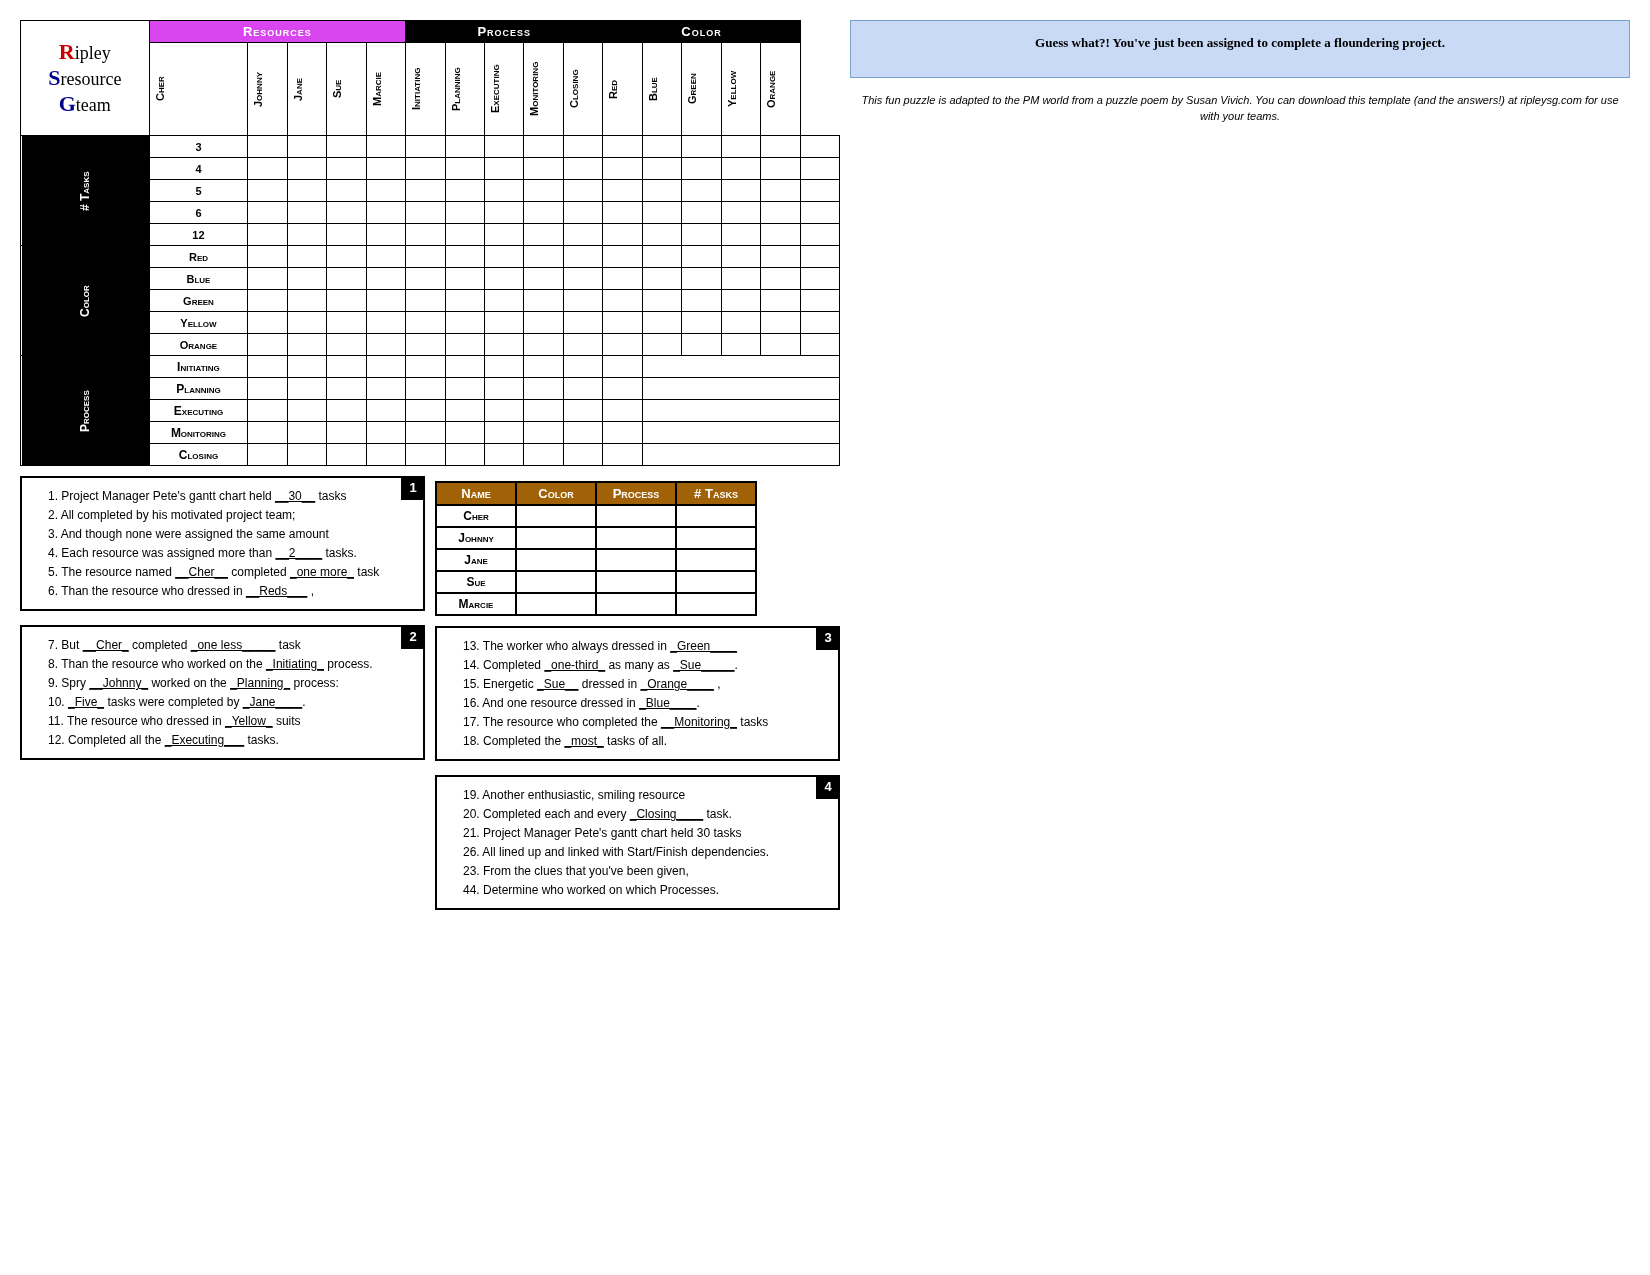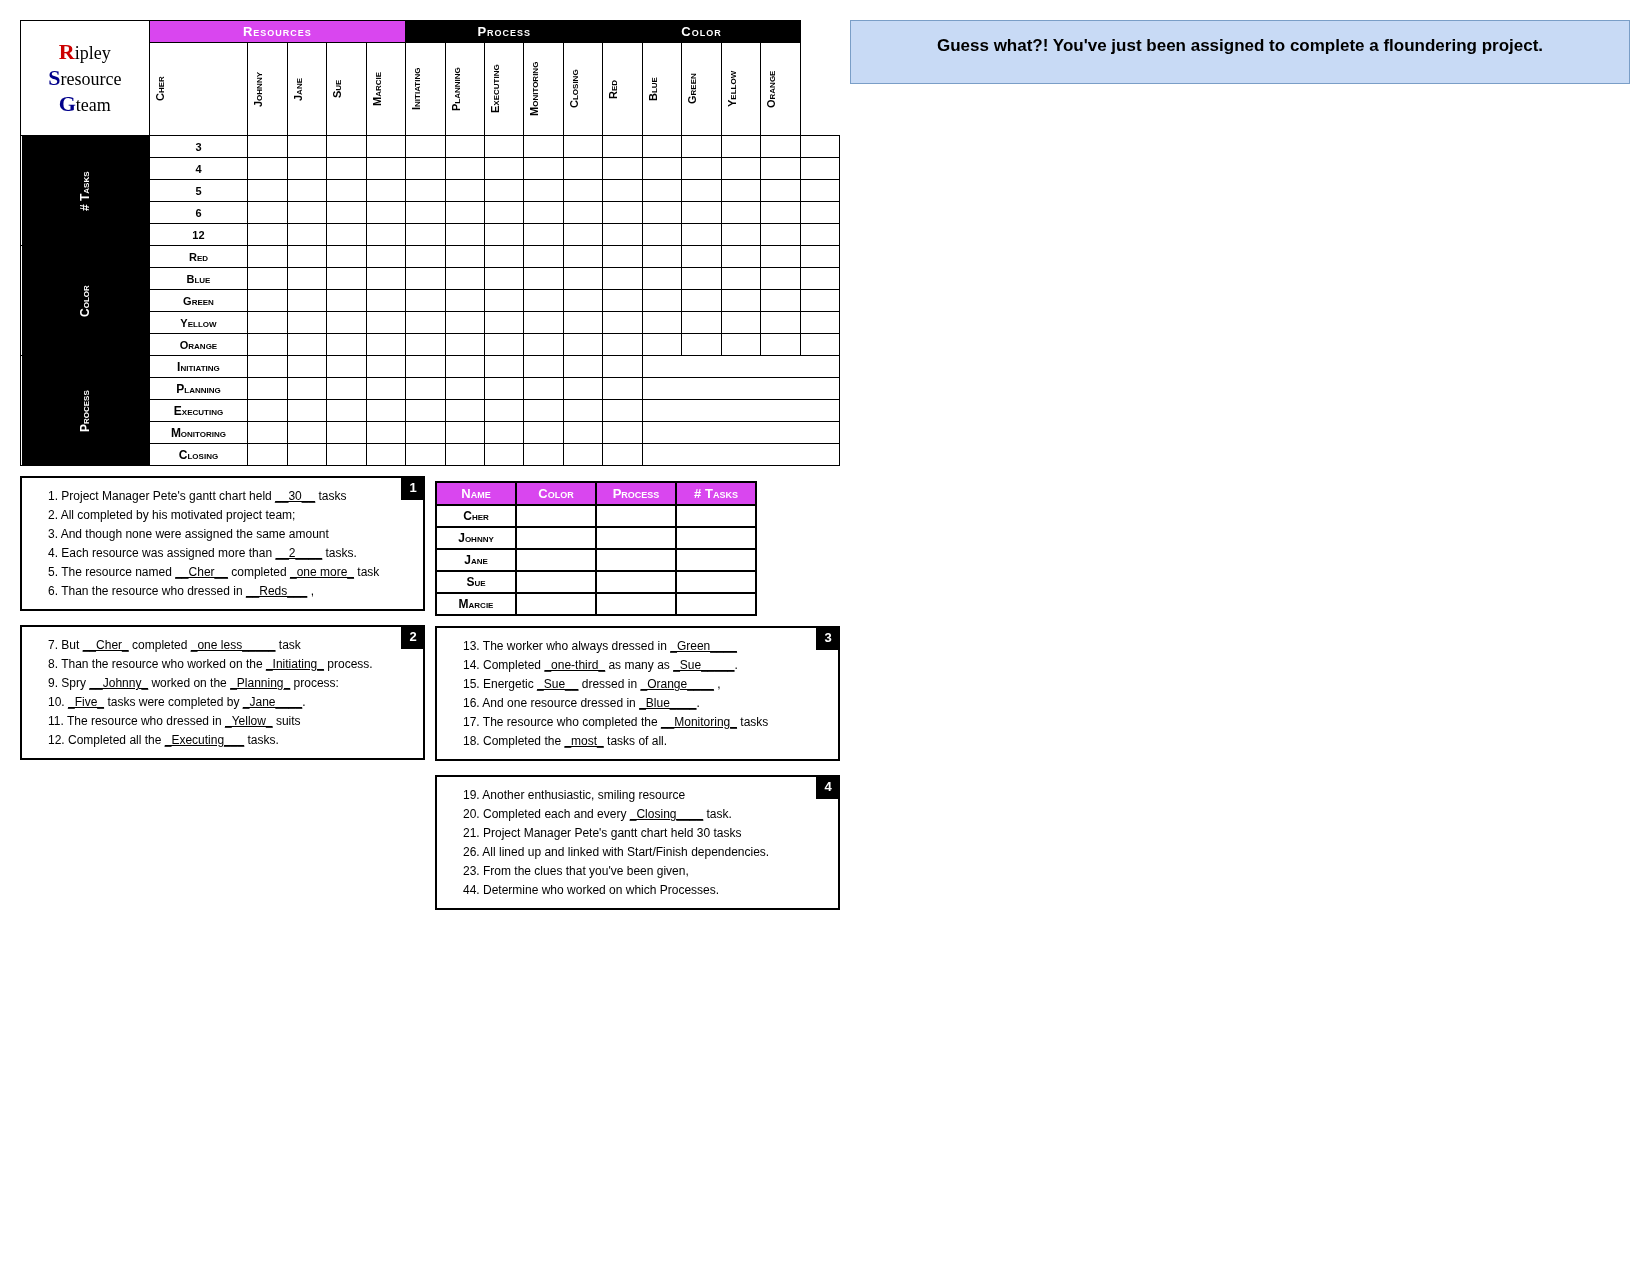--- a/index.html
+++ b/index.html
@@ -110,21 +110,21 @@
       font-size: 12px;
       margin-top: 5px;
     }
     .answer-table td, .answer-table th {
       border: 2px solid #000;
       padding: 3px 8px;
       text-align: center;
       min-width: 80px;
     }
     .answer-table th {
-      background: #d946ef;
+      background: #a16207;
       color: #fff;
       font-weight: bold;
       font-variant: small-caps;
       font-size: 13px;
     }
     .answer-table .name-col {
       font-variant: small-caps;
       font-weight: bold;
       text-align: center;
     }
@@ -155,22 +155,23 @@
     .info-box {
       background: #c8daf5;
       border: 1px solid #7a9ec7;
       padding: 12px 14px;
       font-size: 12px;
       line-height: 1.5;
       text-align: center;
     }
     .info-box .headline {
       font-weight: bold;
-      font-size: 17px;
+      font-size: 13px;
       margin-bottom: 12px;
+      font-family: Liberation Serif, serif;
     }
     .info-box .italic-note {
       font-style: italic;
       font-size: 11px;
       margin-top: 8px;
     }
     .footer-note {
       font-style: italic;
       font-size: 11px;
       line-height: 1.5;
@@ -610,14 +611,15 @@
       </div>
     </div>
   </div>
 
   <div class="right-section">
 
     <div class="info-box">
       <div class="headline">Guess what?! You've just been assigned to complete a floundering project.</div>
     </div>
 
+    <div class="footer-note">This fun puzzle is adapted to the PM world from a puzzle poem by Susan Vivich.  You can download this template (and the answers!) at ripleysg.com for use with your teams.</div>
   </div>
 </div>
 
 </body></html>

